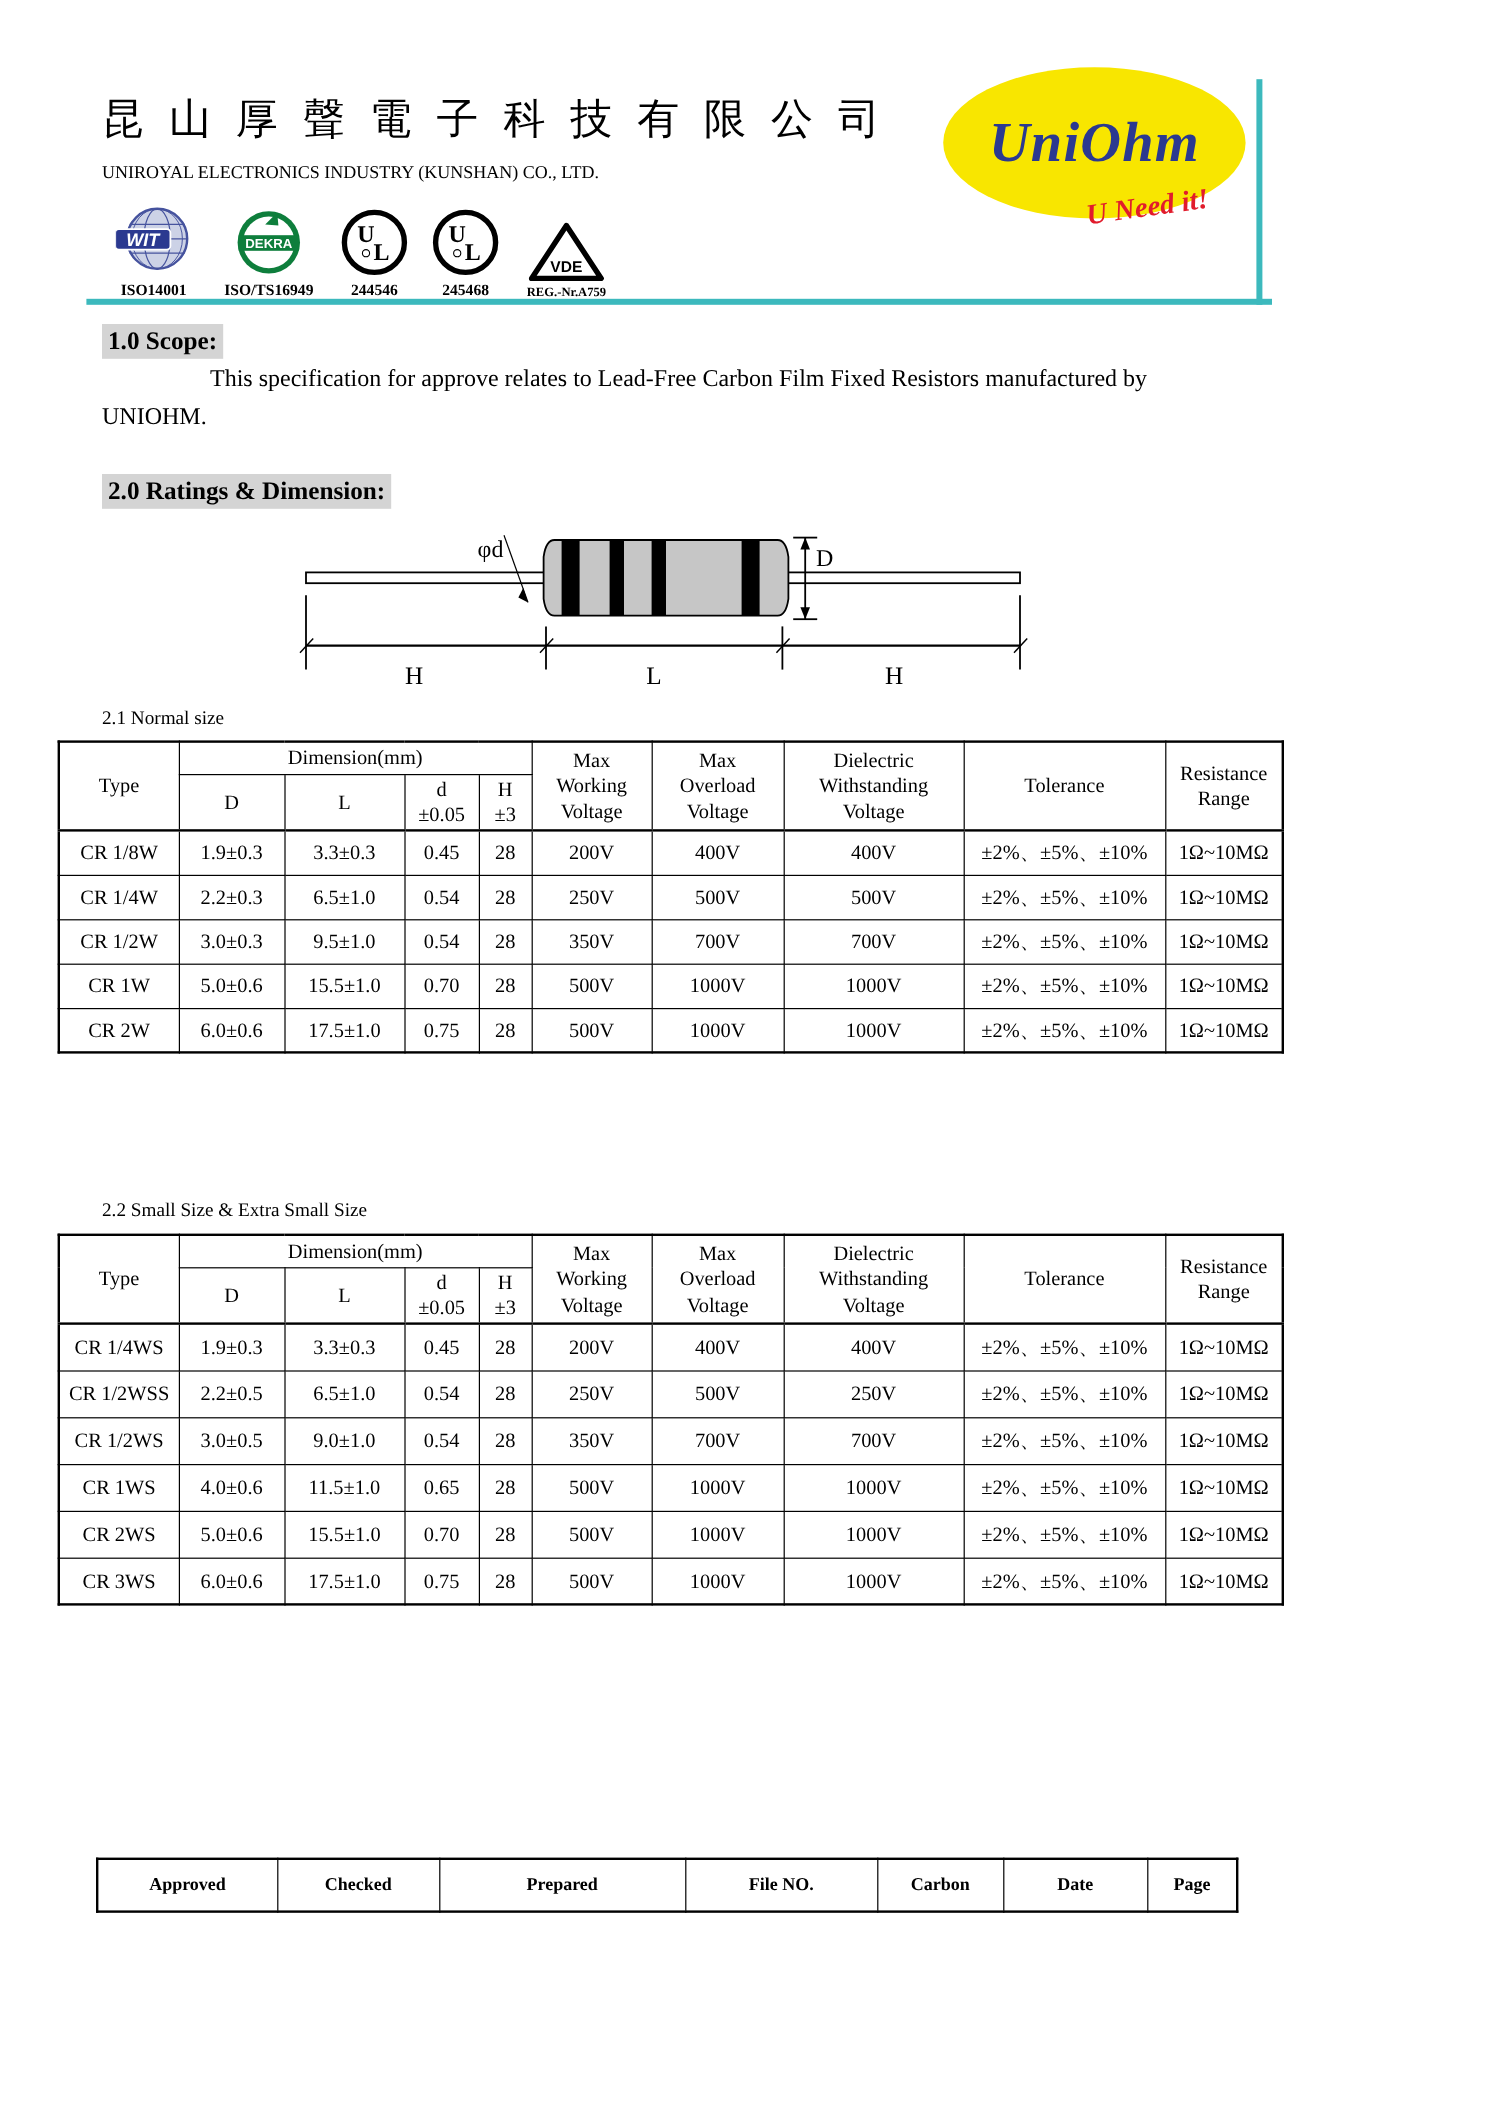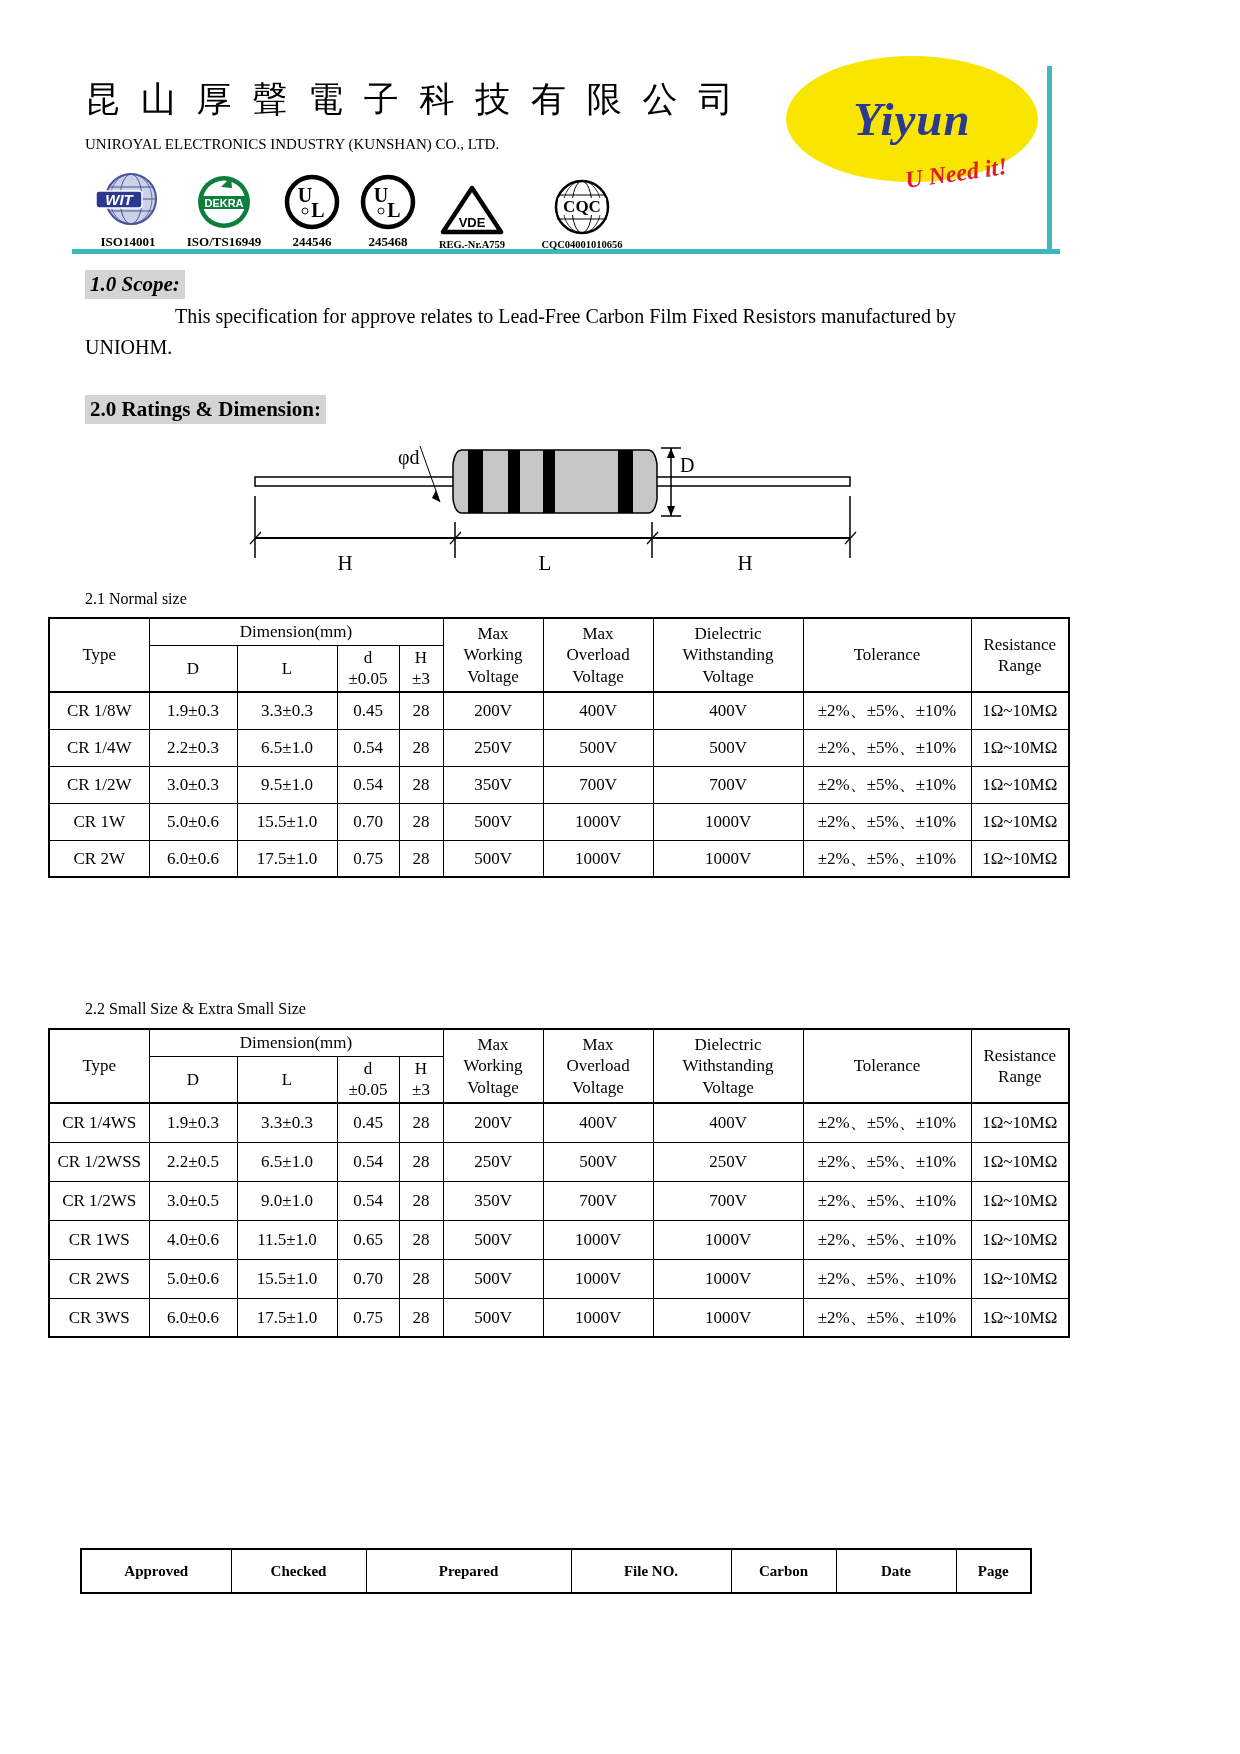--- a/index.html
+++ b/index.html
@@ -33,21 +33,21 @@
   .cert-label { margin-top:3px; font-size:13px; font-weight:bold; white-space:nowrap; }
   .cert-label.small { font-size:10.5px; }
   .cert.c1{width:92px} .cert.c2{width:100px} .cert.c3{width:76px}
   .cert.c4{width:76px} .cert.c5{width:92px} .cert.c6{width:128px}
 
   
   .sec-heading {
     font-size:21px; font-weight:bold;
     background:#d4d4d4; padding:2px 5px; display:inline-block;
   }
-  .scope-heading { left:85px; top:270px;font-style:italic; }
+  .scope-heading { left:85px; top:270px; }
   .scope-body { left:85px; top:301px; width:938px; font-size:20px; line-height:31px; text-indent:90px; }
   .ratings-heading { left:85px; top:395px; }
   .table-title { font-size:16px; }
   .t1-title { left:85px; top:590px; }
   .t2-title { left:85px; top:1000px; }
 
   
   .diagram { left:240px; top:440px; }
 
   
@@ -80,21 +80,21 @@
   .footer-table col.f5{width:105px} .footer-table col.f6{width:120px}
   .footer-table col.f7{width:75px}
 </style>
 </head>
 <body>
 
 <div class="abs company-cn">昆 山 厚 聲 電 子 科 技 有 限 公 司</div>
 <div class="abs company-en">UNIROYAL ELECTRONICS INDUSTRY (KUNSHAN) CO., LTD.</div>
 
 <div class="abs logo-ellipse">
-  <span class="logo-text">Yiyun</span>
+  <span class="logo-text">UniOhm</span>
 </div>
 <div class="abs logo-slogan">U Need it!</div>
 <div class="abs v-rule"></div>
 <div class="abs h-rule"></div>
 
 <div class="abs certs">
   <div class="cert c1">
     <div class="icon-box">
       <svg width="64" height="60" viewBox="0 0 64 60">
         <circle cx="35" cy="28" r="25" fill="#ccd2e6" stroke="#46539e" stroke-width="2"></circle>
@@ -145,34 +145,20 @@
   </div>
   <div class="cert c5">
     <div class="icon-box">
       <svg width="64" height="52" viewBox="0 0 64 52">
         <path d="M32 4 L61 48 L3 48 Z" fill="#ffffff" stroke="#000000" stroke-width="4.5" stroke-linejoin="round"></path>
         <text x="32" y="43" font-size="13" font-weight="bold" text-anchor="middle" font-family="Liberation Sans, sans-serif">VDE</text>
       </svg>
     </div>
     <div class="cert-label small">REG.-Nr.A759</div>
   </div>
-  <div class="cert c6">
-    <div class="icon-box">
-      <svg width="60" height="58" viewBox="0 0 60 58">
-        <circle cx="30" cy="29" r="26" fill="#ffffff" stroke="#000000" stroke-width="2.5"></circle>
-        <ellipse cx="30" cy="29" rx="10" ry="26" fill="none" stroke="#000000" stroke-width="1"></ellipse>
-        <ellipse cx="30" cy="29" rx="19" ry="26" fill="none" stroke="#000000" stroke-width="0.8"></ellipse>
-        <line x1="7" y1="17" x2="53" y2="17" stroke="#000000" stroke-width="1"></line>
-        <line x1="5" y1="41" x2="55" y2="41" stroke="#000000" stroke-width="1"></line>
-        <rect x="6" y="20" width="48" height="17" fill="#ffffff"></rect>
-        <text x="30" y="34" font-size="17" font-weight="bold" text-anchor="middle" font-family="Liberation Serif, serif">CQC</text>
-      </svg>
-    </div>
-    <div class="cert-label small">CQC04001010656</div>
-  </div>
 </div>
 
 <div class="abs scope-heading sec-heading">1.0 Scope:</div>
 <div class="abs scope-body">This specification for approve relates to Lead-Free Carbon Film Fixed Resistors manufactured by UNIOHM.</div>
 
 <div class="abs ratings-heading sec-heading">2.0 Ratings &amp; Dimension:</div>
 
 <svg class="abs diagram" width="630" height="140" viewBox="0 0 630 140">
 
   <rect x="15" y="37" width="202" height="9" fill="#ffffff" stroke="#000000" stroke-width="1.5"></rect>

